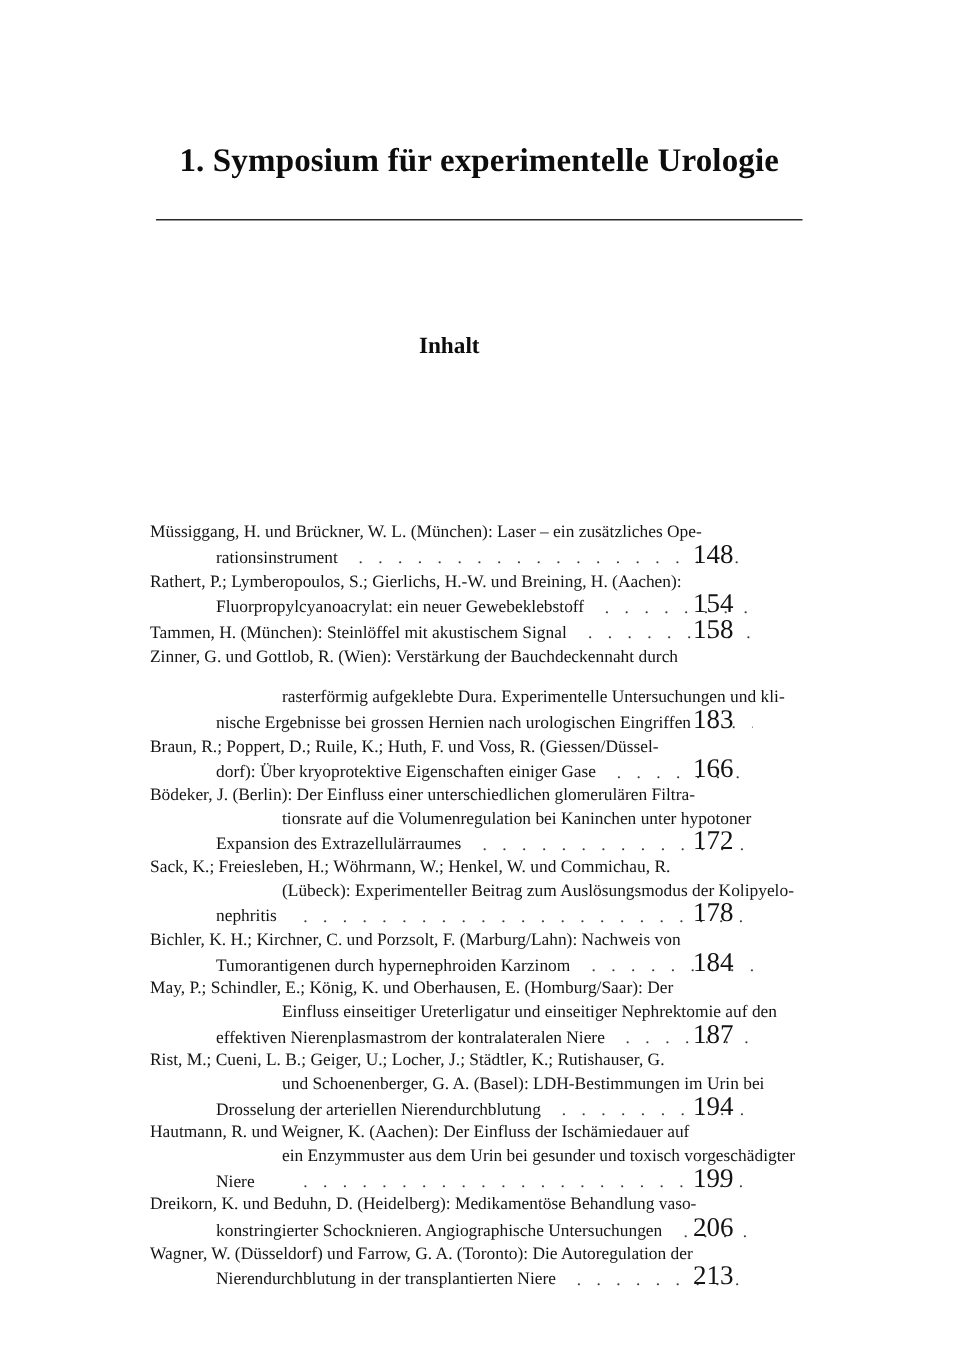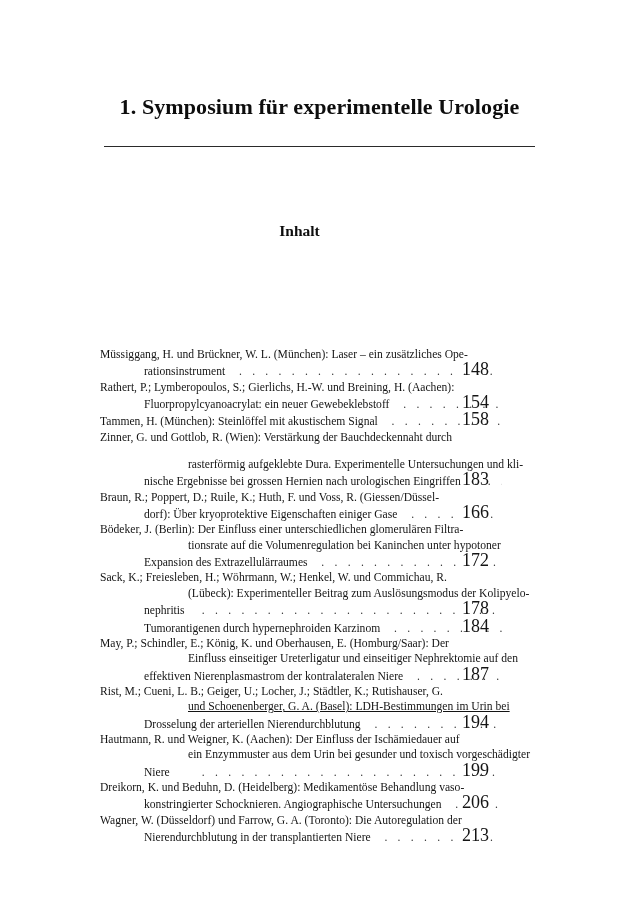--- a/index.html
+++ b/index.html
@@ -198,20 +198,21 @@
         <div style="text-indent: 0px; padding-left: 44px;">(Lübeck): Experimenteller Beitrag zum Auslösungsmodus der Kolipyelo-</div>
         <div class="tail">
           <div class="tail-inner">
             <span class="tail-text">nephritis</span>
             <span class="leader">. . . . . . . . . . . . . . . . . . . . . . . . . . . . . . . . . . . . . . . . . . . . . . . . . . . . . . . . . .</span>
             <span class="pageno">178</span>
           </div>
         </div>
       </div>
       <div class="toc-entry">
+        <div class="entry-body">Bichler, K. H.; Kirchner, C. und Porzsolt, F. (Marburg/Lahn): Nachweis von</div>
         <div class="tail">
           <div class="tail-inner">
             <span class="tail-text">Tumorantigenen durch hypernephroiden Karzinom</span>
             <span class="leader">. . . . . . . . . . . . . . . . . . . . . . . . . . . . . . . . . . . . . . . . . . . . . . . . . . . . . . . . . .</span>
             <span class="pageno">184</span>
           </div>
         </div>
       </div>
       <div class="toc-entry">
         <div class="entry-body">May, P.; Schindler, E.; König, K. und Oberhausen, E. (Homburg/Saar): Der</div>
@@ -219,21 +220,21 @@
         <div class="tail">
           <div class="tail-inner">
             <span class="tail-text">effektiven Nierenplasmastrom der kontralateralen Niere</span>
             <span class="leader">. . . . . . . . . . . . . . . . . . . . . . . . . . . . . . . . . . . . . . . . . . . . . . . . . . . . . . . . . .</span>
             <span class="pageno">187</span>
           </div>
         </div>
       </div>
       <div class="toc-entry">
         <div class="entry-body">Rist, M.; Cueni, L. B.; Geiger, U.; Locher, J.; Städtler, K.; Rutishauser, G.</div>
-        <div style="text-indent: 0px; padding-left: 44px; text-decoration: underline;">und Schoenenberger, G. A. (Basel): LDH-Bestimmungen im Urin bei</div>
+        <div style="text-indent: 0px; padding-left: 44px;">und Schoenenberger, G. A. (Basel): LDH-Bestimmungen im Urin bei</div>
         <div class="tail">
           <div class="tail-inner">
             <span class="tail-text">Drosselung der arteriellen Nierendurchblutung</span>
             <span class="leader">. . . . . . . . . . . . . . . . . . . . . . . . . . . . . . . . . . . . . . . . . . . . . . . . . . . . . . . . . .</span>
             <span class="pageno">194</span>
           </div>
         </div>
       </div>
       <div class="toc-entry">
         <div class="entry-body">Hautmann, R. und Weigner, K. (Aachen): Der Einfluss der Ischämiedauer auf</div>

